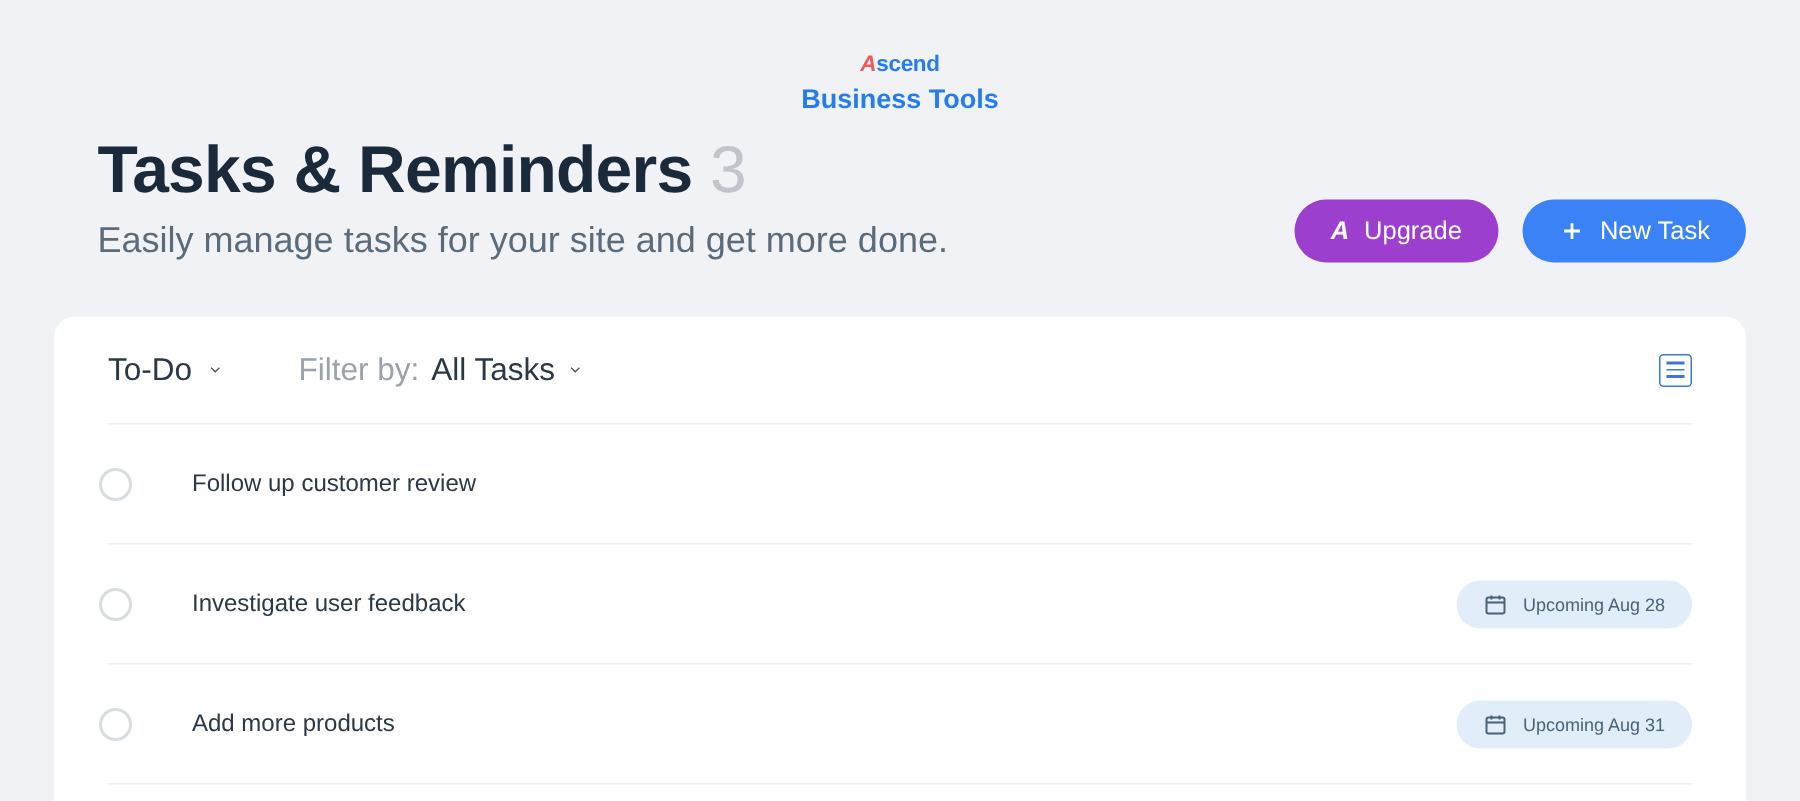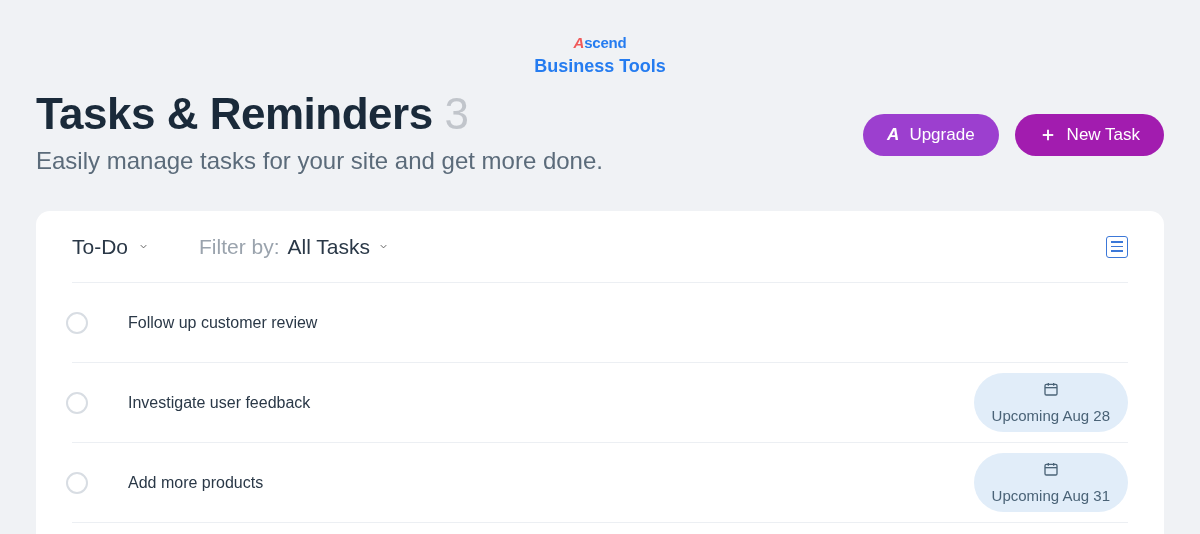--- a/index.html
+++ b/index.html
@@ -32,22 +32,23 @@
       color: #f05a5a;
       font-style: italic;
     }
     .brand-sub {
       color: #257cf0;
       font-size: 18px;
       font-weight: 600;
     }
     .header-row {
       display: flex;
-      align-items: center;
+      align-items: flex-end;
       justify-content: space-between;
+      margin-left: 29px;
     }
     .title-block {
       flex: 1;
     }
     .page-title {
       font-size: 44px;
       font-weight: 600;
       color: #1a2a3a;
       letter-spacing: -0.5px;
       line-height: 1.05;
@@ -77,21 +78,21 @@
       display: inline-flex;
       align-items: center;
       gap: 10px;
       cursor: pointer;
       color: #fff;
     }
     .btn-upgrade {
       background: #9c3fcf;
     }
     .btn-new {
-      background: #a21caf;
+      background: #3b82f6;
     }
     .btn svg {
       width: 18px;
       height: 18px;
     }
     .card {
       margin-top: 36px;
       background: #fff;
       border-radius: 14px;
       padding: 0 36px;
@@ -172,24 +173,23 @@
       font-size: 16px;
       color: #2a3847;
       padding-left: 18px;
     }
     .task-badge {
       display: inline-flex;
       align-items: center;
       gap: 10px;
       background: #e1edf9;
       color: #4a6377;
-      font-size: 15px;
+      font-size: 12px;
       padding: 8px 18px;
       border-radius: 999px;
-      flex-direction: column;
     }
     .task-badge svg {
       width: 16px;
       height: 16px;
     }
   </style>
 </head>
 <body>
 
 <div class="brand">

